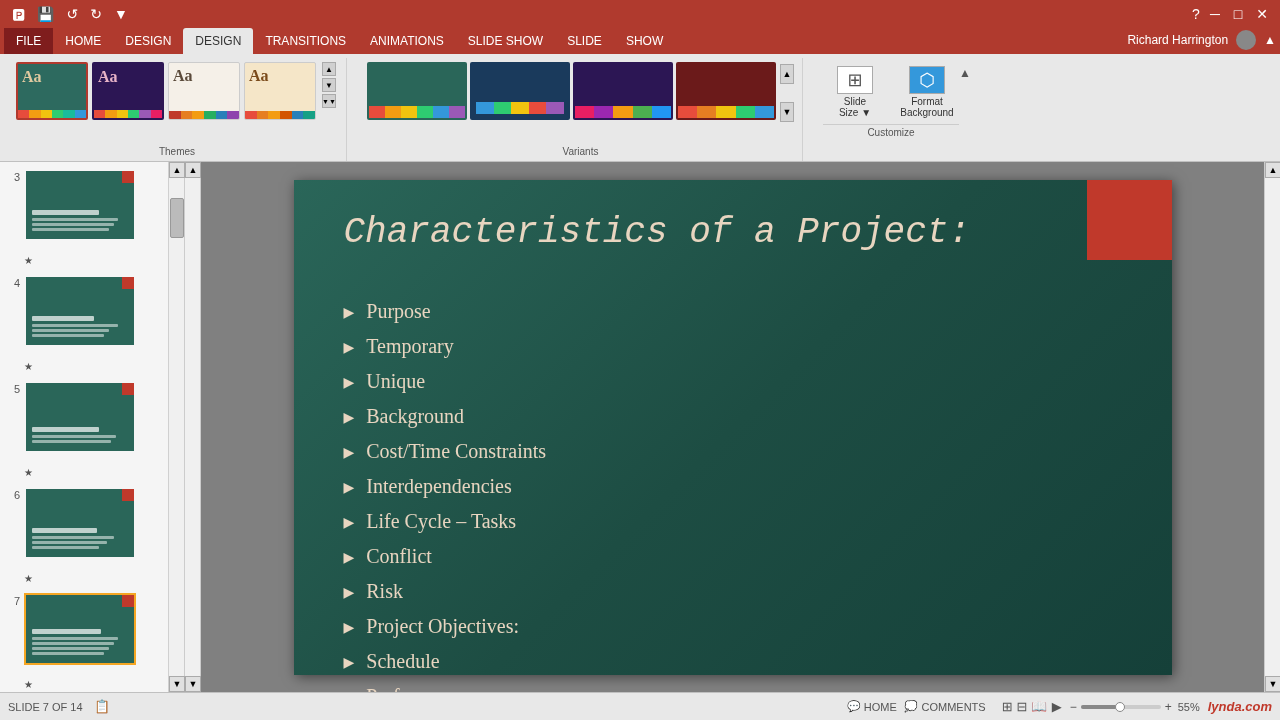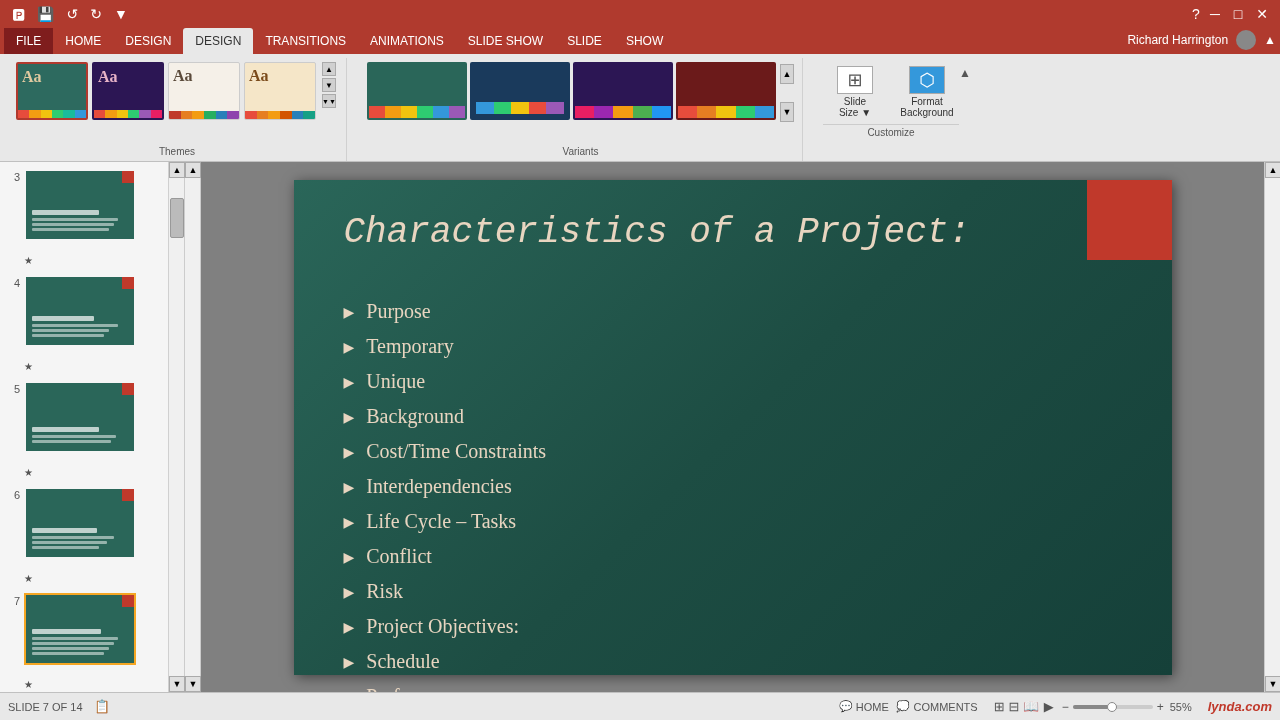--- a/index.html
+++ b/index.html
@@ -469,15 +469,15 @@
     </div>
     <div class="zoom-control">
       <span style="font-size:12px; cursor:pointer;">−</span>
       <div class="zoom-bar">
         <div class="zoom-fill"></div>
         <div class="zoom-handle"></div>
       </div>
       <span style="font-size:12px; cursor:pointer;">+</span>
       <span style="font-size:11px; color:#555; margin-left:2px;">55%</span>
     </div>
-    <span style="font-size:13px; color:#c0392b; font-style:italic; font-weight:bold; margin-left:8px;">lynda.com</span>
+    <span style="font-size:13px; color:#c0392b; font-style:italic; font-weight:bold; ">lynda.com</span>
   </div>
 </div>
 
 </body></html>

